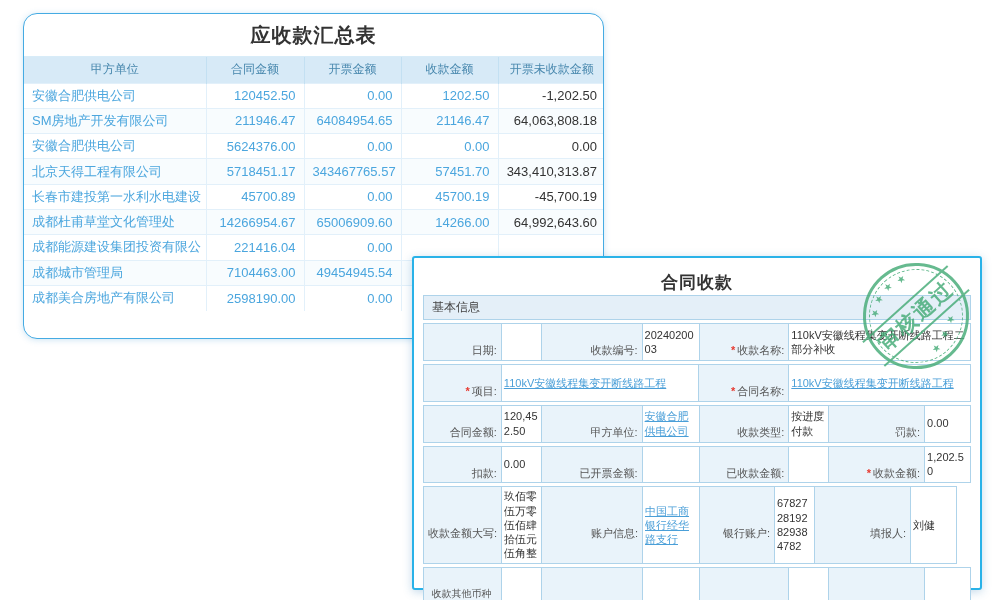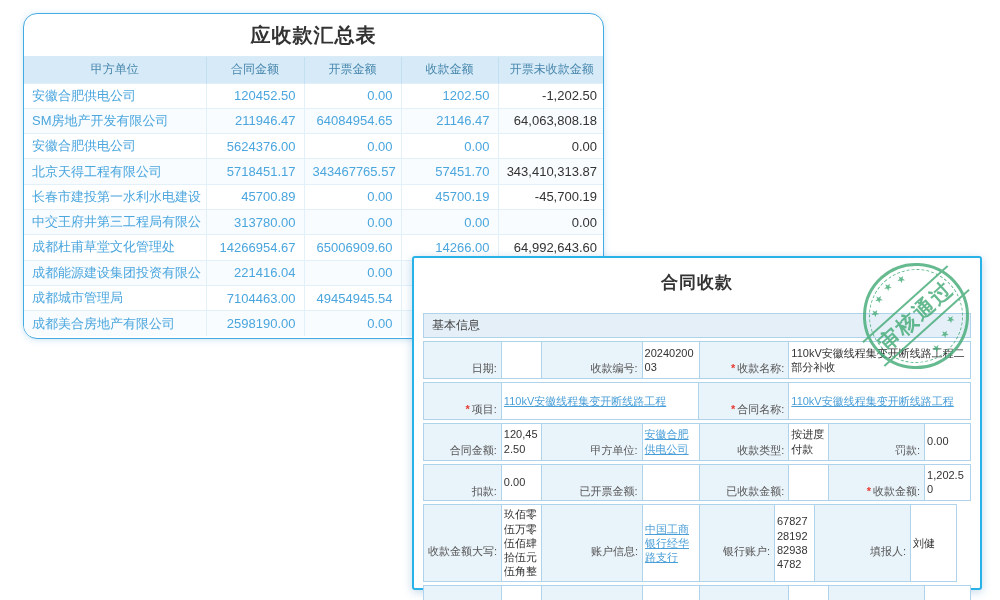--- a/index.html
+++ b/index.html
@@ -23,30 +23,30 @@
   table.sum td:first-child { border-left:none; }
   table.sum tr:nth-child(even) td { background:#f8fcfe; }
   td.c-name { color:#4ba6de; text-align:left; }
   td.c-num  { color:#4ba6de; text-align:right; }
   td.c-last { color:#333;    text-align:right; }
 
   
   .form-panel { position:absolute; left:412px; top:256px; width:570px; height:334px;
     background:#fff; border:2px solid #29b2e8; border-radius:3px; z-index:2;
     box-shadow:0 2px 10px rgba(40,120,180,.28); }
-  .form-title { padding-top:13px; height:55px; text-align:center; font-size:17px;
+  .form-title { padding-top:13px; height:37px; text-align:center; font-size:17px;
     font-weight:bold; color:#333; letter-spacing:1px; }
   .form-box { margin:0 9px; }
   .fbar { height:25px; line-height:23px; background:#e4eff8; border:1px solid #aed3ea;
     font-size:12px; color:#444; padding-left:8px; }
   .frow { display:flex; margin-top:3px; }
   .fcell { border:1px solid #aed3ea; display:flex; align-items:center; overflow:hidden; }
   .fcell + .fcell { border-left:none; }
   .fcell.lab { justify-content:flex-end; background:#e9f3fa; color:#555;
-    font-size:11px; text-align:right; padding:20px 4px 2px 2px; line-height:1.25; }
+    font-size:11px; text-align:center; padding:20px 4px 2px 2px; line-height:1.25; }
   .fcell.lab.small { font-size:10px; }
   .fcell.val { background:#fff; color:#333; font-size:11px; text-align:left;
     padding:2px 3px 2px 2px; line-height:1.3; word-break:break-all; }
   .fcell .star { color:#e6392f; margin-right:2px; font-weight:bold; }
   .flink { color:#4a9fd8; text-decoration:underline; cursor:pointer; }
 
   
   .stamp { position:absolute; left:863px; top:263px; width:106px; height:106px;
     transform:rotate(-42deg); color:#45ab77; opacity:.82; z-index:5; pointer-events:none; }
   .ring-outer { position:absolute; inset:0; border:3px solid currentColor; border-radius:50%; }
@@ -114,27 +114,20 @@
             <td class="c-last">343,410,313.87</td>
           </tr>
           <tr>
             <td class="c-name">长春市建投第一水利水电建设</td>
             <td class="c-num">45700.89</td>
             <td class="c-num">0.00</td>
             <td class="c-num">45700.19</td>
             <td class="c-last">-45,700.19</td>
           </tr>
           <tr>
-            <td class="c-name">中交王府井第三工程局有限公</td>
-            <td class="c-num">313780.00</td>
-            <td class="c-num">0.00</td>
-            <td class="c-num">0.00</td>
-            <td class="c-last">0.00</td>
-          </tr>
-          <tr>
             <td class="c-name">成都杜甫草堂文化管理处</td>
             <td class="c-num">14266954.67</td>
             <td class="c-num">65006909.60</td>
             <td class="c-num">14266.00</td>
             <td class="c-last">64,992,643.60</td>
           </tr>
           <tr>
             <td class="c-name">成都能源建设集团投资有限公</td>
             <td class="c-num">221416.04</td>
             <td class="c-num">0.00</td>

